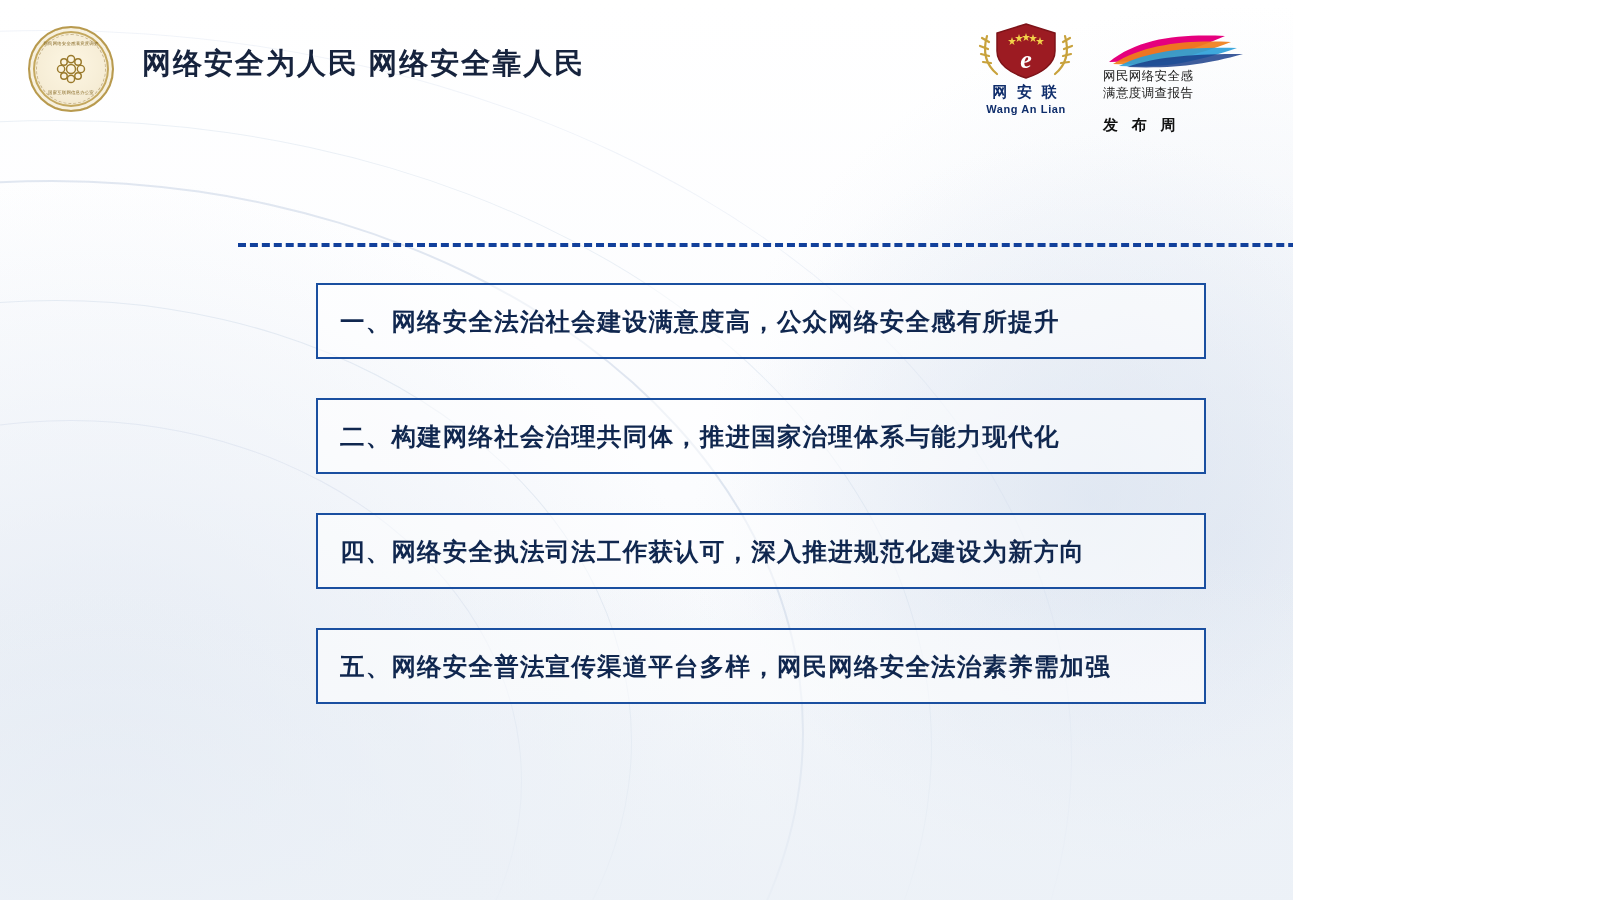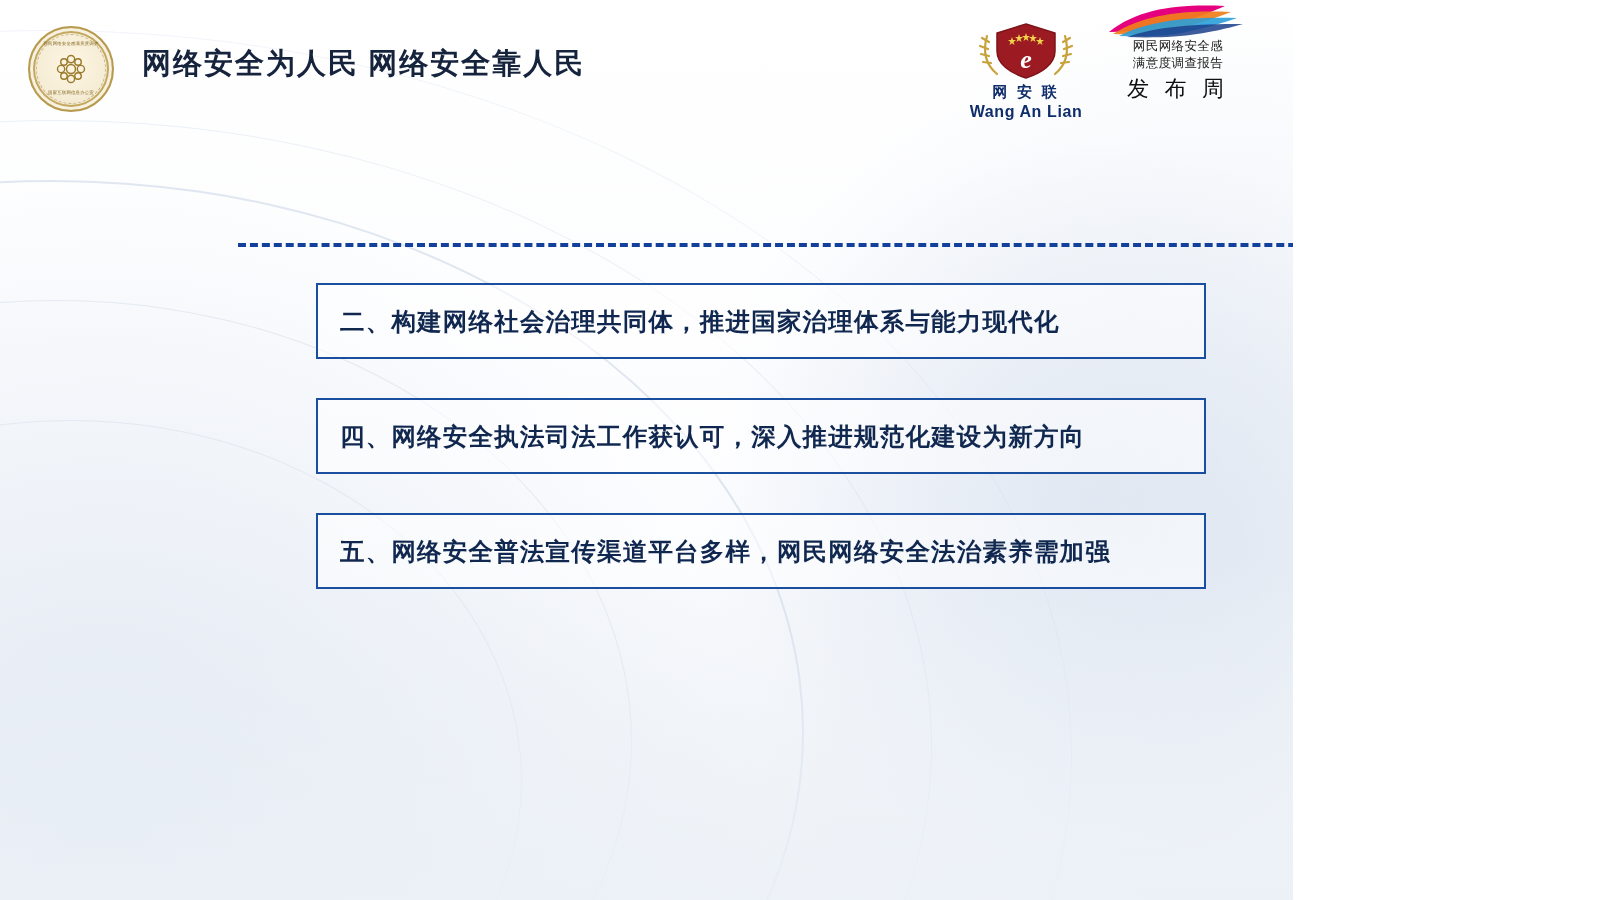--- a/index.html
+++ b/index.html
@@ -108,47 +108,47 @@
   }
   .logo-wal .cn {
     font-family: "Liberation Serif", serif;
     font-size: 15px;
     font-weight: 700;
     color: #0f2d6b;
     letter-spacing: 3px;
     margin-top: 1px;
   }
   .logo-wal .en {
-    font-size: 16px;
+    font-size: 11px;
     font-weight: 700;
     color: #0f2d6b;
     letter-spacing: .6px;
     margin-top: 1px;
   }
 
   .logo-week {
     position: absolute;
-    right: 40px; top: 4px;
+    right: 40px; top: 34px;
     width: 150px;
-    text-align: center;
+    text-align: left;
   }
   .logo-week .ribbon { width: 150px; height: 34px; display: block; }
   .logo-week .l1, .logo-week .l2 {
     font-size: 12.5px;
     color: #1a1a1a;
     line-height: 1.35;
     letter-spacing: .4px;
   }
   .logo-week .l3 {
     font-family: "Liberation Serif", serif;
-    font-size: 22px;
-    font-weight: 400;
+    font-size: 15px;
+    font-weight: 700;
     color: #111;
     letter-spacing: 5px;
-    margin-top: 2px;
+    margin-top: 14px;
   }
 
   
   .title {
     position: absolute;
     left: 0; top: 132px;
     width: 100%;
     text-align: center;
     font-family: "Liberation Serif", serif;
     font-size: 54px;
@@ -264,20 +264,23 @@
       <div class="l1">网民网络安全感</div>
       <div class="l2">满意度调查报告</div>
       <div class="l3">发 布 周</div>
     </div>
   </div>
 
   <div class="dashline"></div>
 
   <div class="list">
     <div class="item">
+      <span class="txt">一、网络安全法治社会建设满意度高，公众网络安全感有所提升</span>
+    </div>
+    <div class="item">
       <span class="txt">二、构建网络社会治理共同体，推进国家治理体系与能力现代化</span>
     </div>
     <div class="item">
       <span class="txt">四、网络安全执法司法工作获认可，深入推进规范化建设为新方向</span>
     </div>
     <div class="item">
       <span class="txt">五、网络安全普法宣传渠道平台多样，网民网络安全法治素养需加强</span>
     </div>
   </div>
 

